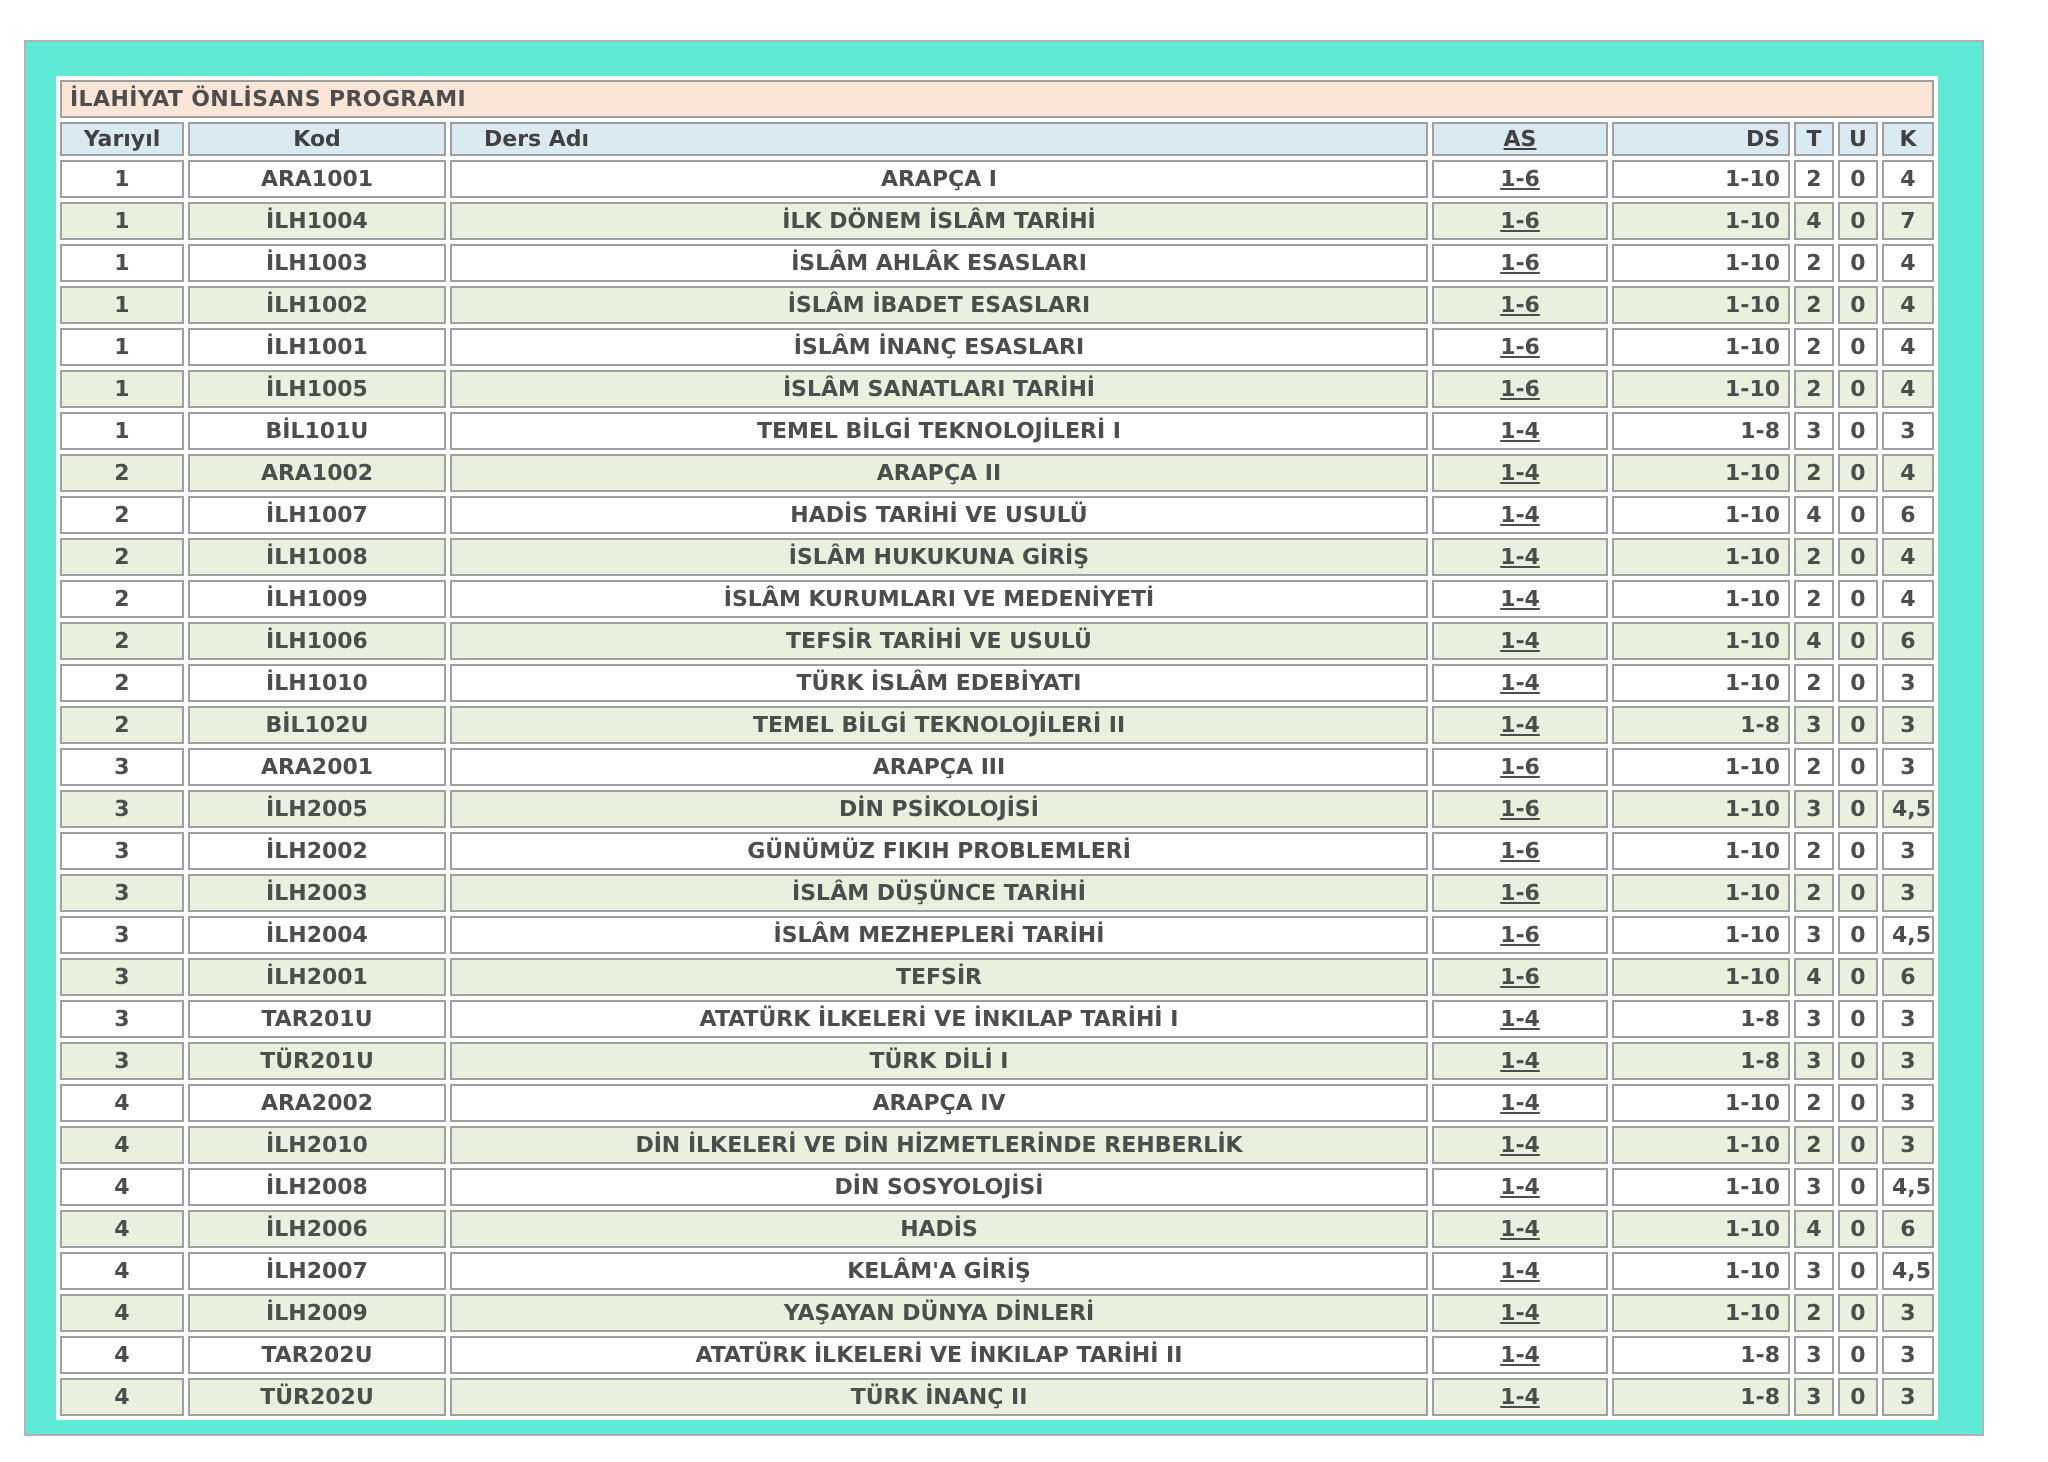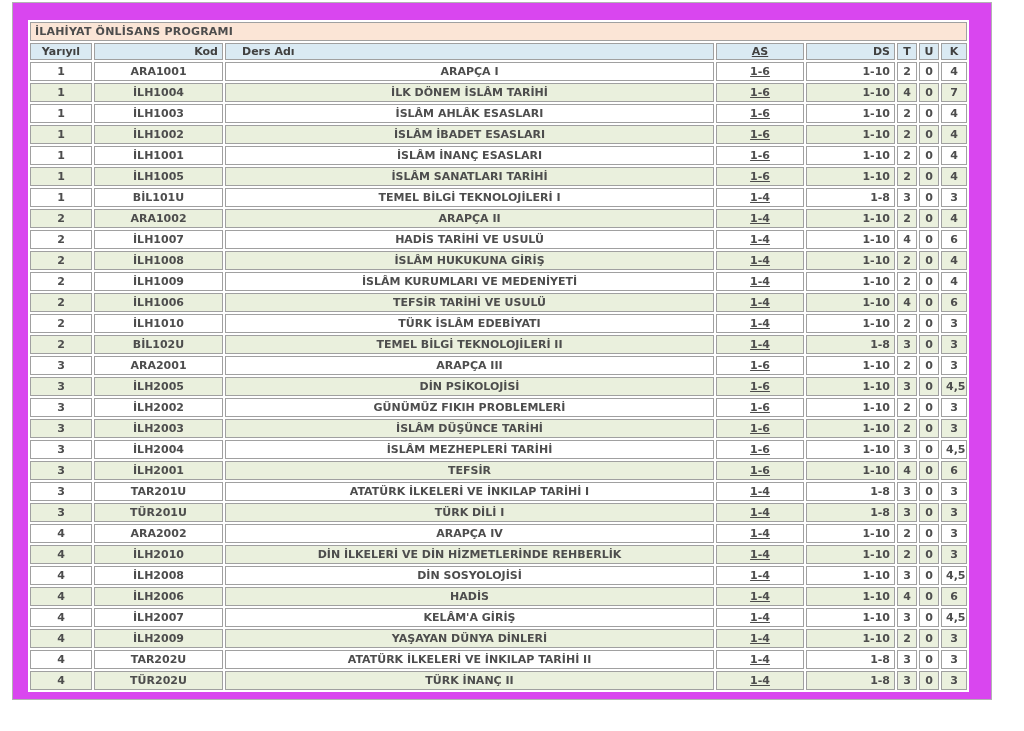--- a/index.html
+++ b/index.html
@@ -7,24 +7,24 @@
     padding: 0;
     width: 1024px;
     height: 731px;
     background: #ffffff;
     font-family: "DejaVu Sans", "Liberation Sans", sans-serif;
     overflow: hidden;
   }
   .page-frame {
     position: absolute;
     left: 12px;
-    top: 2px;
+    top: 20px;
     width: 980px;
     height: 698px;
-    background: #d946ef;
+    background: #5eead4;
     border: 1px solid #b3b3b3;
     box-sizing: border-box;
   }
   table.program-table {
     position: absolute;
     left: 15px;
     top: 17px;
     border-collapse: separate;
     border-spacing: 2px;
     table-layout: fixed;
@@ -84,21 +84,21 @@
         <col class="col-t">
       <col class="col-u">
         <col class="col-k">
     </colgroup>
     <thead>
       <tr>
         <th class="title-cell" colspan="8">İLAHİYAT ÖNLİSANS PROGRAMI</th>
       </tr>
       <tr class="header-row">
         <th class="col-yariyil">Yarıyıl</th>
-        <th class="col-kod" style="text-align:right;">Kod</th>
+        <th class="col-kod" style="text-align:center;">Kod</th>
         <th class="col-ders" style="text-align:left;padding-left:16px;">Ders Adı</th>
         <th class="col-as">AS</th>
         <th class="col-ds">DS</th>
         <th class="col-t">T</th>
         <th class="col-u">U</th>
         <th class="col-k">K</th>
       </tr>
     </thead>
     <tbody>
         <tr>

